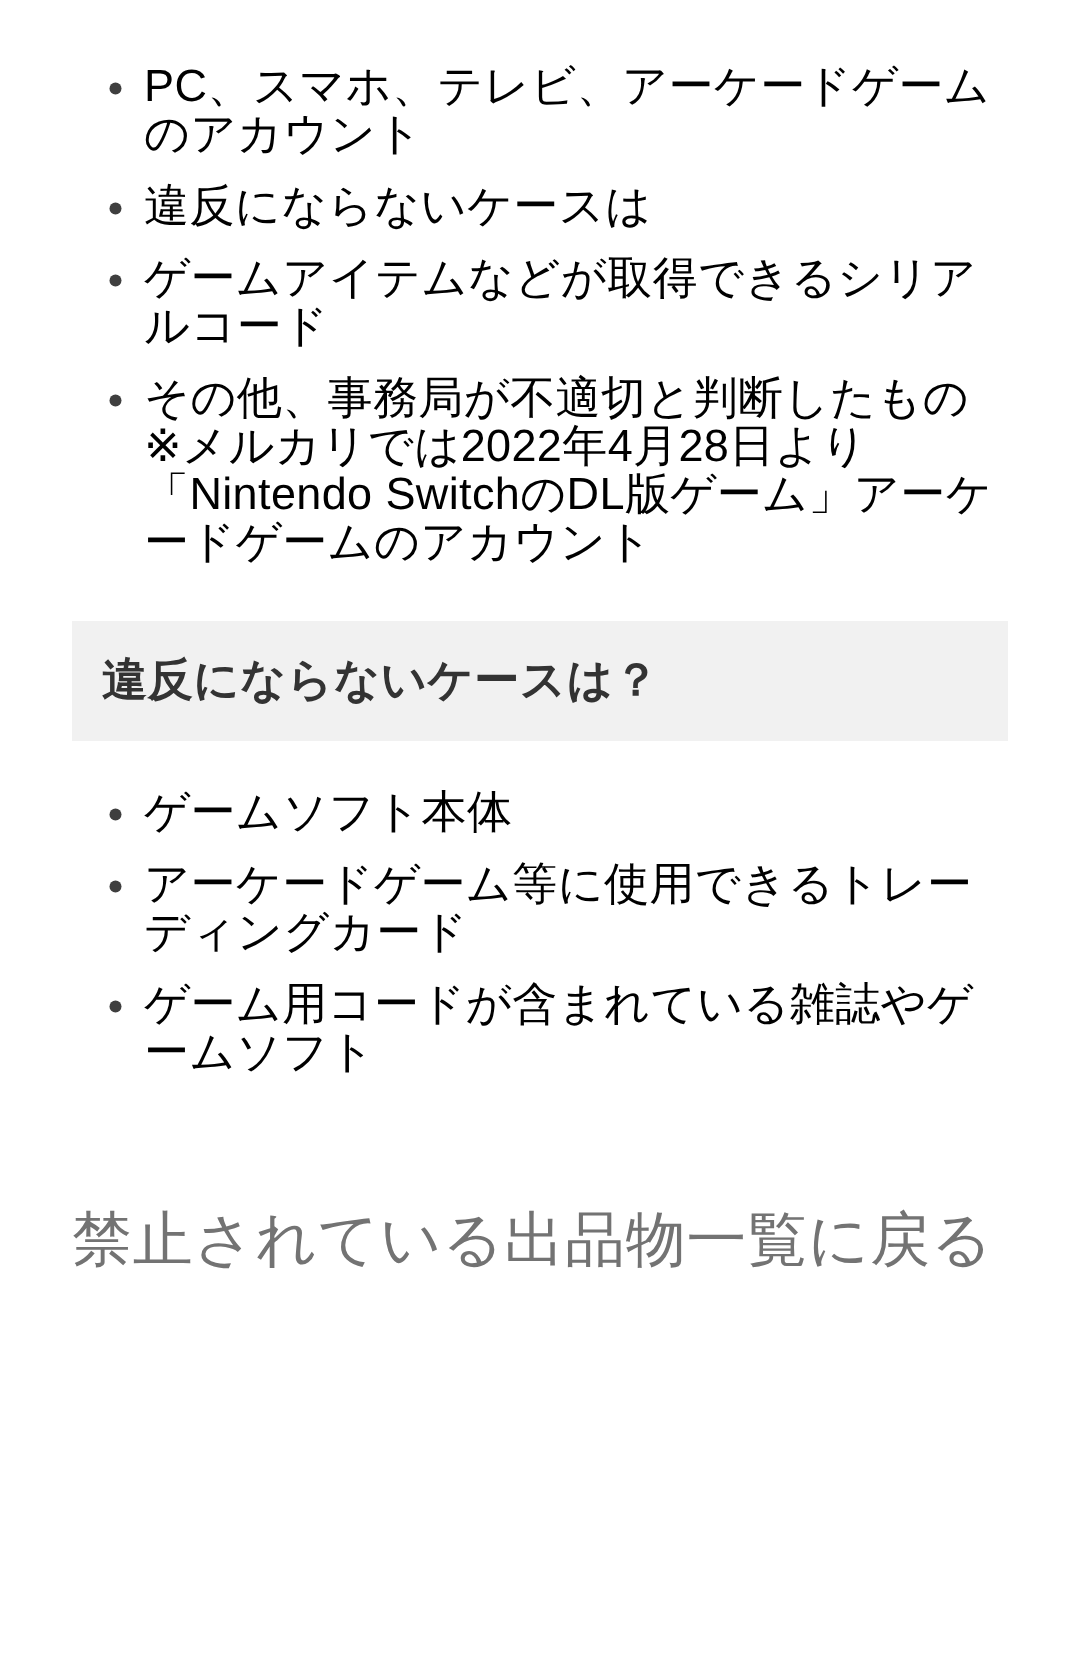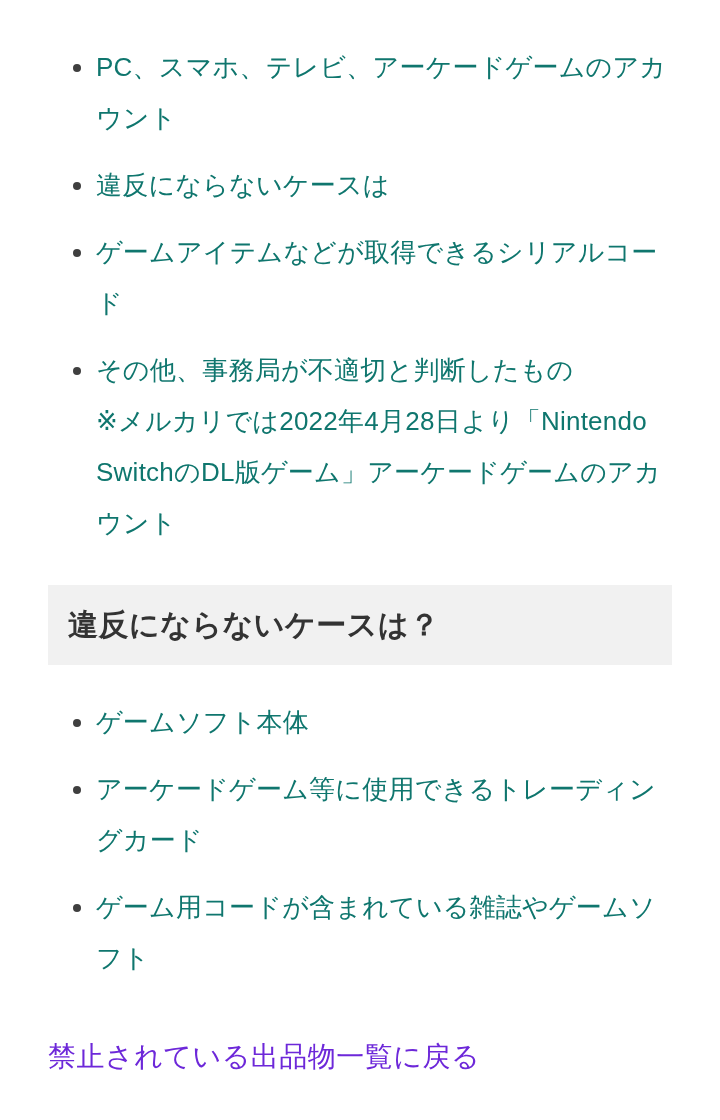--- a/index.html
+++ b/index.html
@@ -33,37 +33,37 @@
     font-weight: 700;
     color: #333333;
     letter-spacing: 0.5px;
   }
   ul.item-list {
     margin: 32px 0 36px 0;
     padding: 0 0 0 48px;
     list-style: disc outside;
   }
   ul.item-list li {
-    font-size: 26px;
-    line-height: 51px;
+    font-size: 30px;
+    line-height: 32px;
     margin-bottom: 16px;
     white-space: pre-line;
-    color: #0f766e;
+    color: #000000;
     letter-spacing: 0.25px;
   }
   ul.item-list li::marker {
     color: #3f3f3f;
     font-size: 26px;
   }
   .back-link {
     display: inline-block;
-    margin-top: 16px;
-    font-size: 28px;
+    margin-top: 52px;
+    font-size: 40px;
     line-height: 42px;
-    color: #6d28d9;
+    color: #737373;
     text-decoration: none;
     letter-spacing: 0.5px;
   }
 </style>
 </head>
 <body>
 
 <div class="page">
 
   <section>

